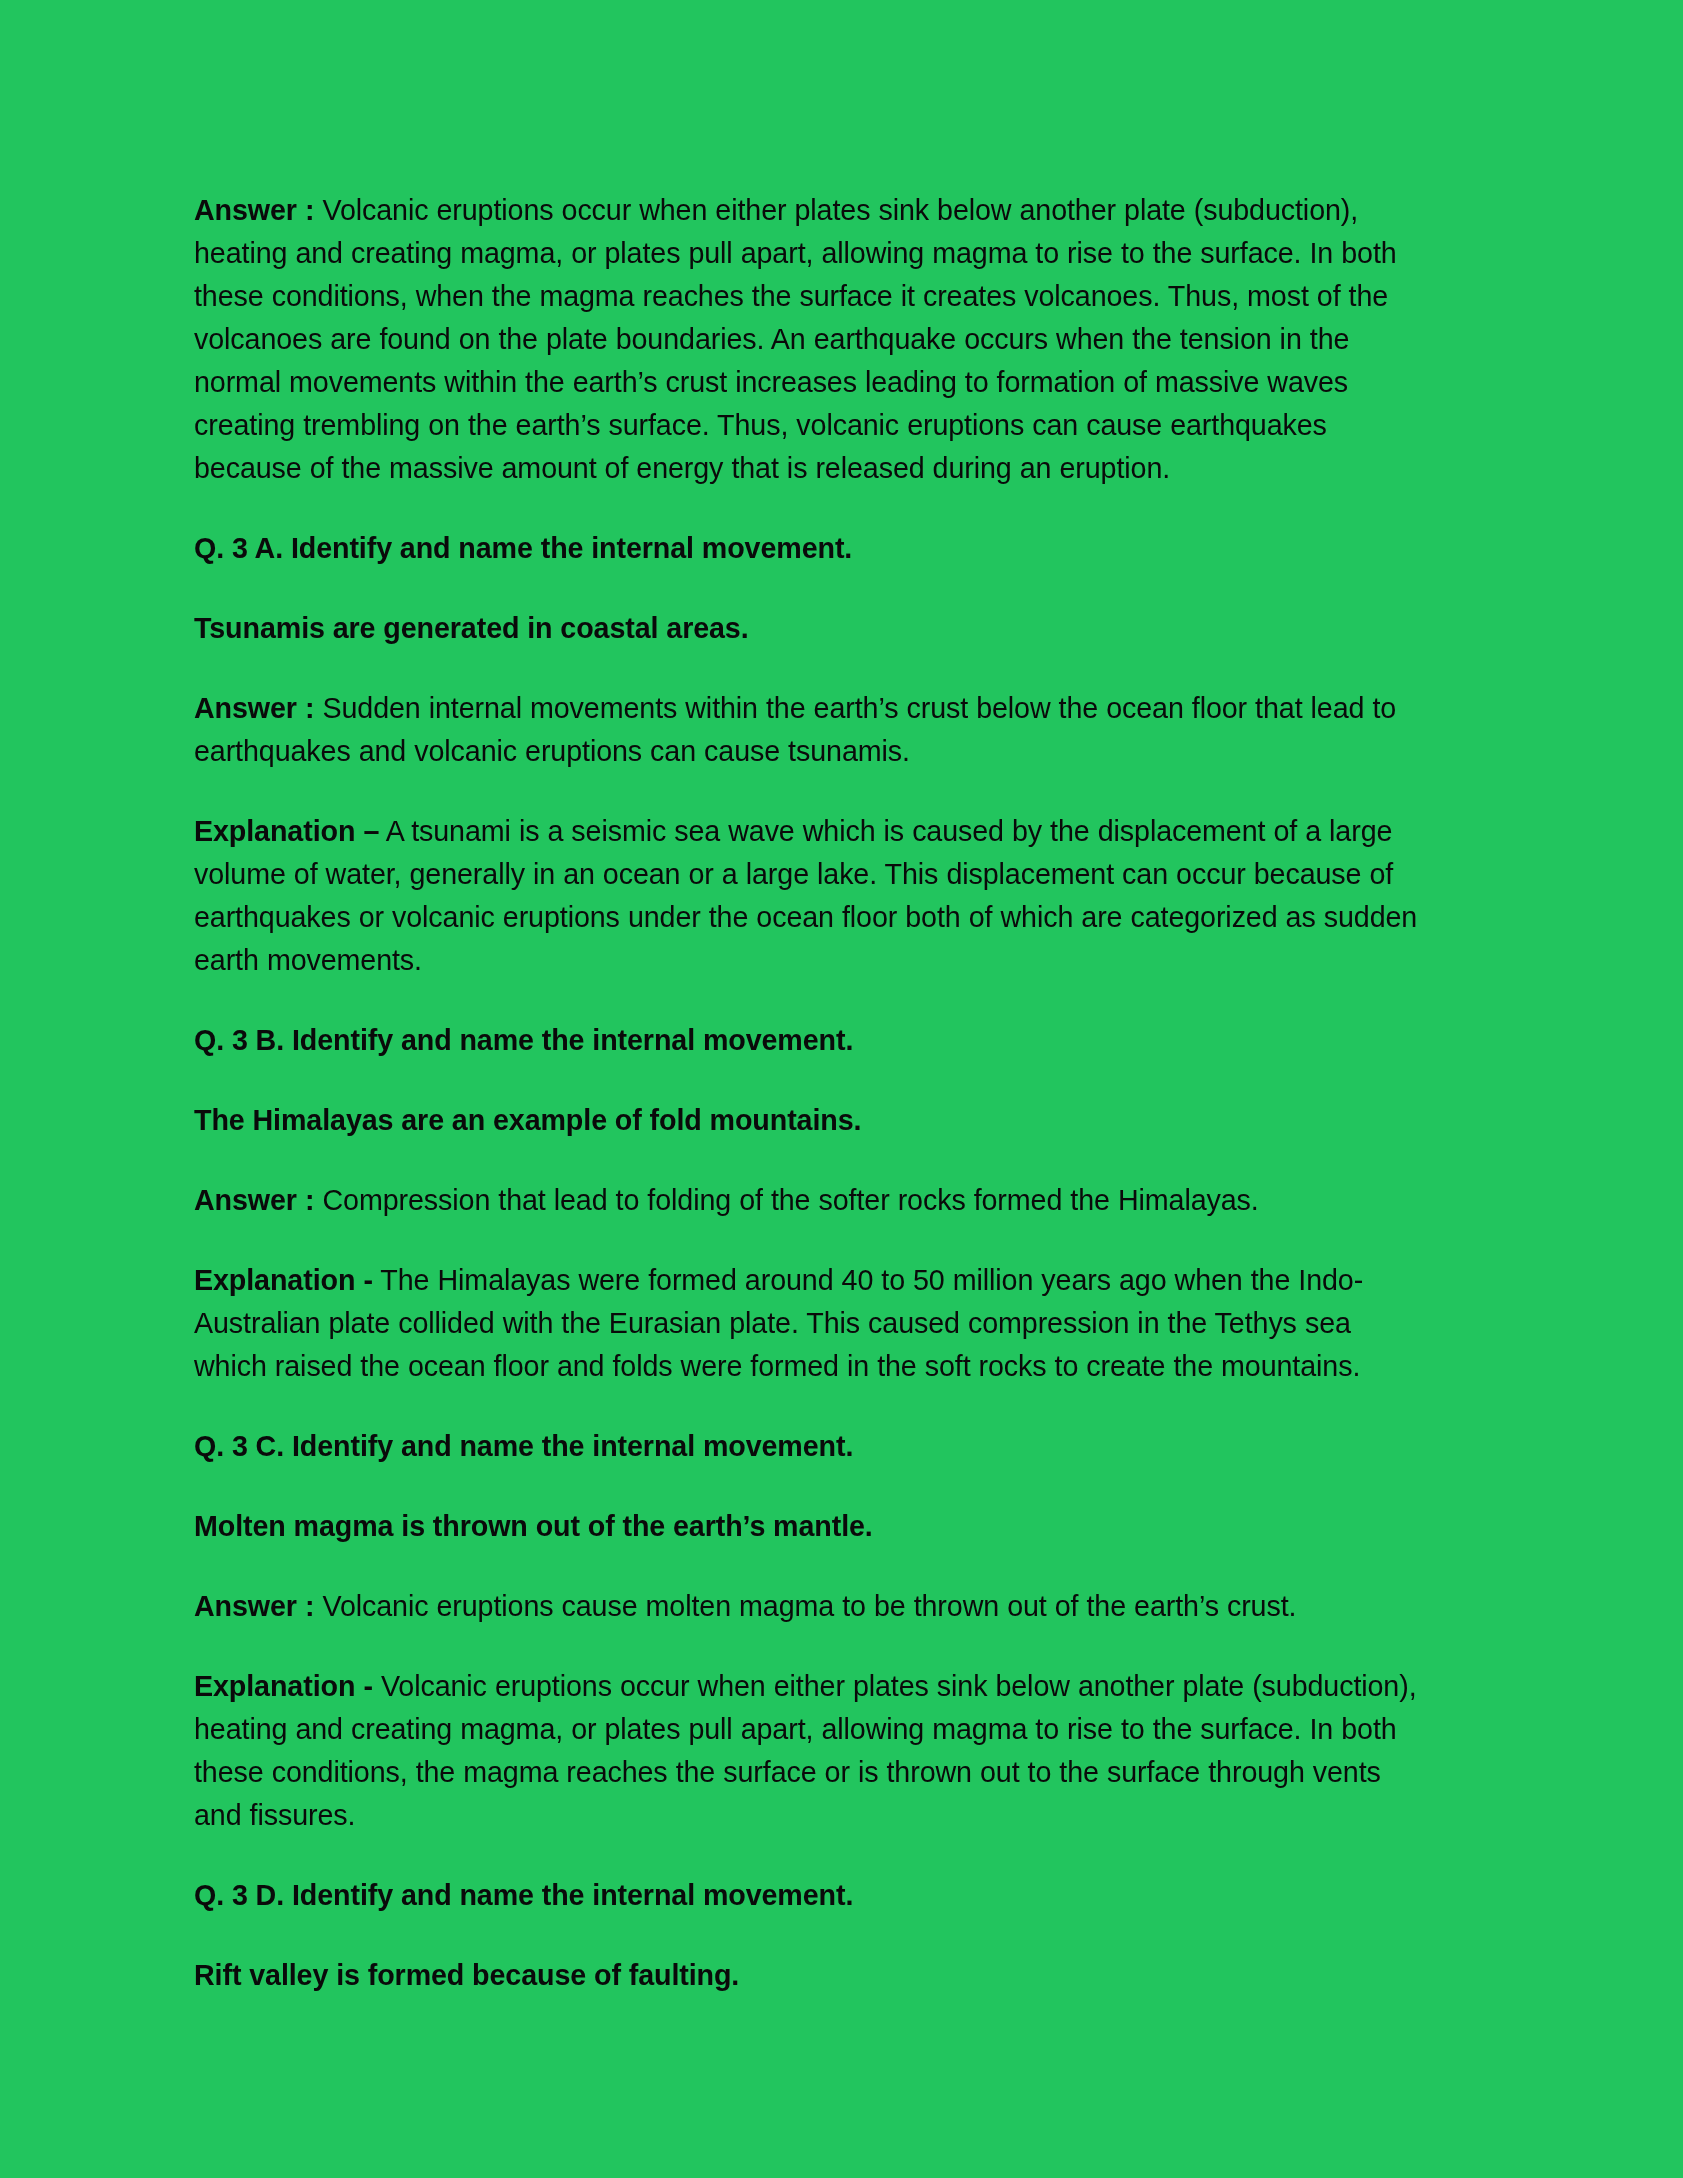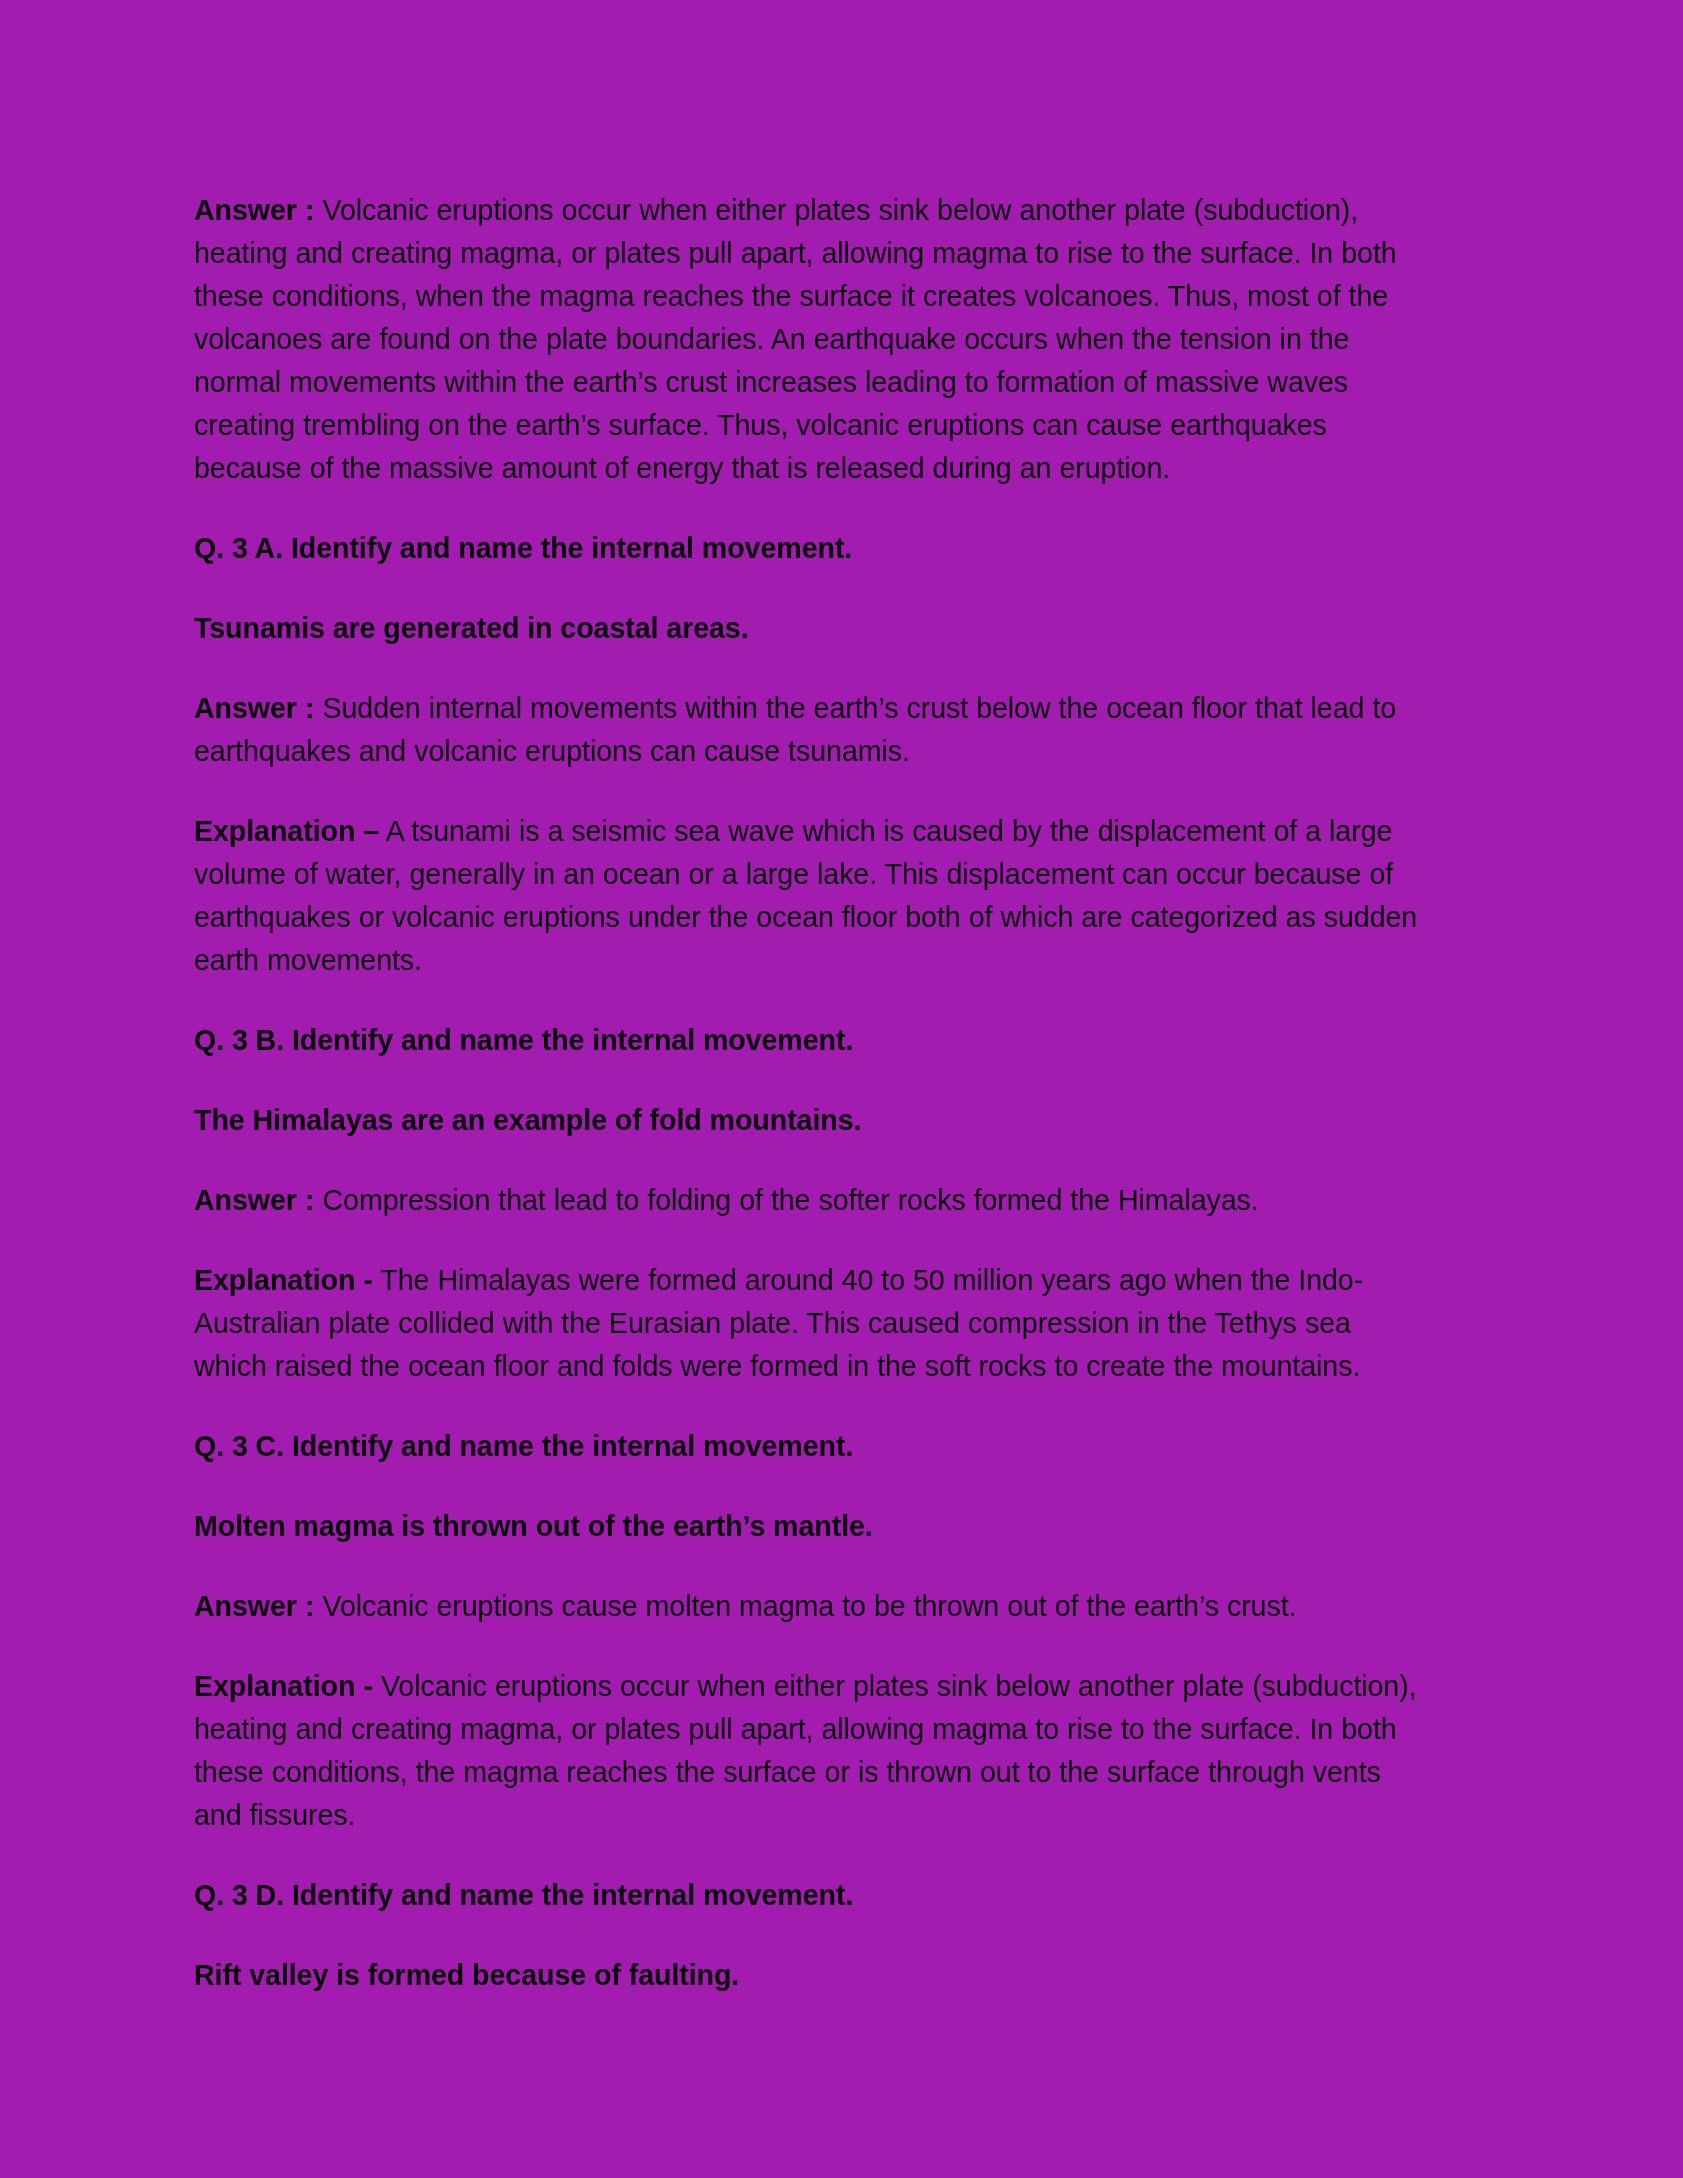--- a/index.html
+++ b/index.html
@@ -11,21 +11,21 @@
     width: 1683px;
     height: 2178px;
     font-family: "Liberation Sans", "DejaVu Sans", sans-serif;
     color: #0a0a0a;
     -webkit-font-smoothing: antialiased;
   }
   .page {
     position: relative;
     width: 1683px;
     height: 2178px;
-    background: #a21caf;
+    background: #22c55e;
     overflow: hidden;
   }
   .content {
     position: absolute;
     left: 194px;
     top: 188px;
     width: 1287px;
   }
   .para {
     font-size: 30px;

